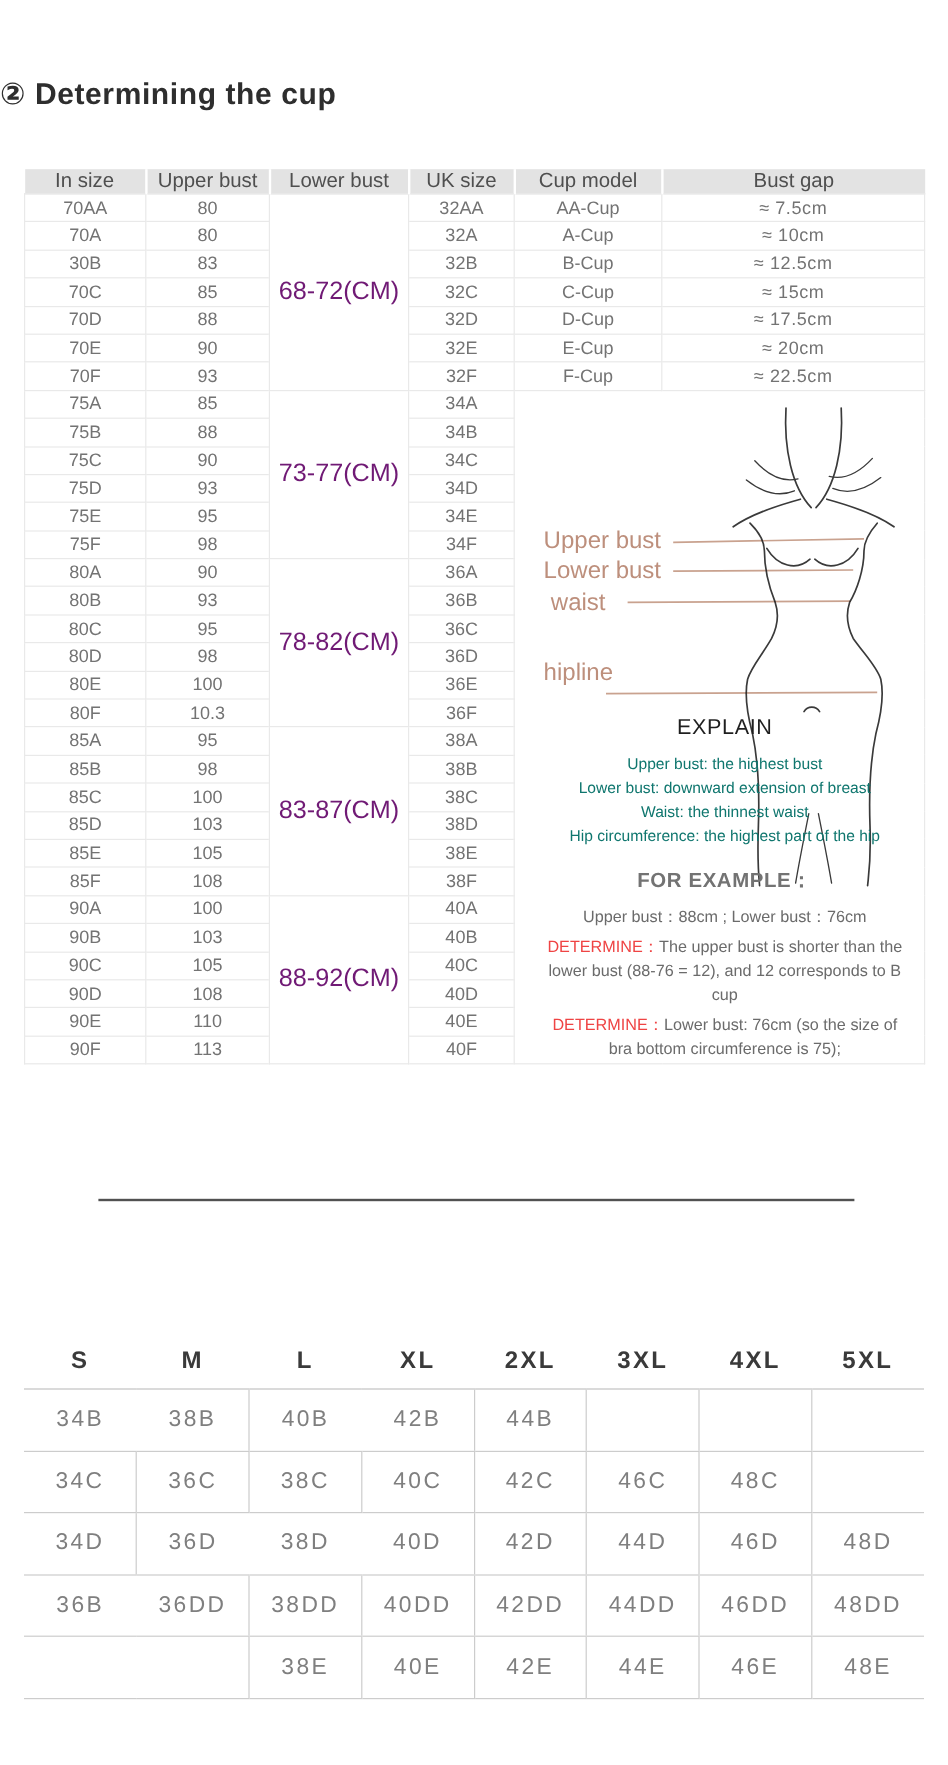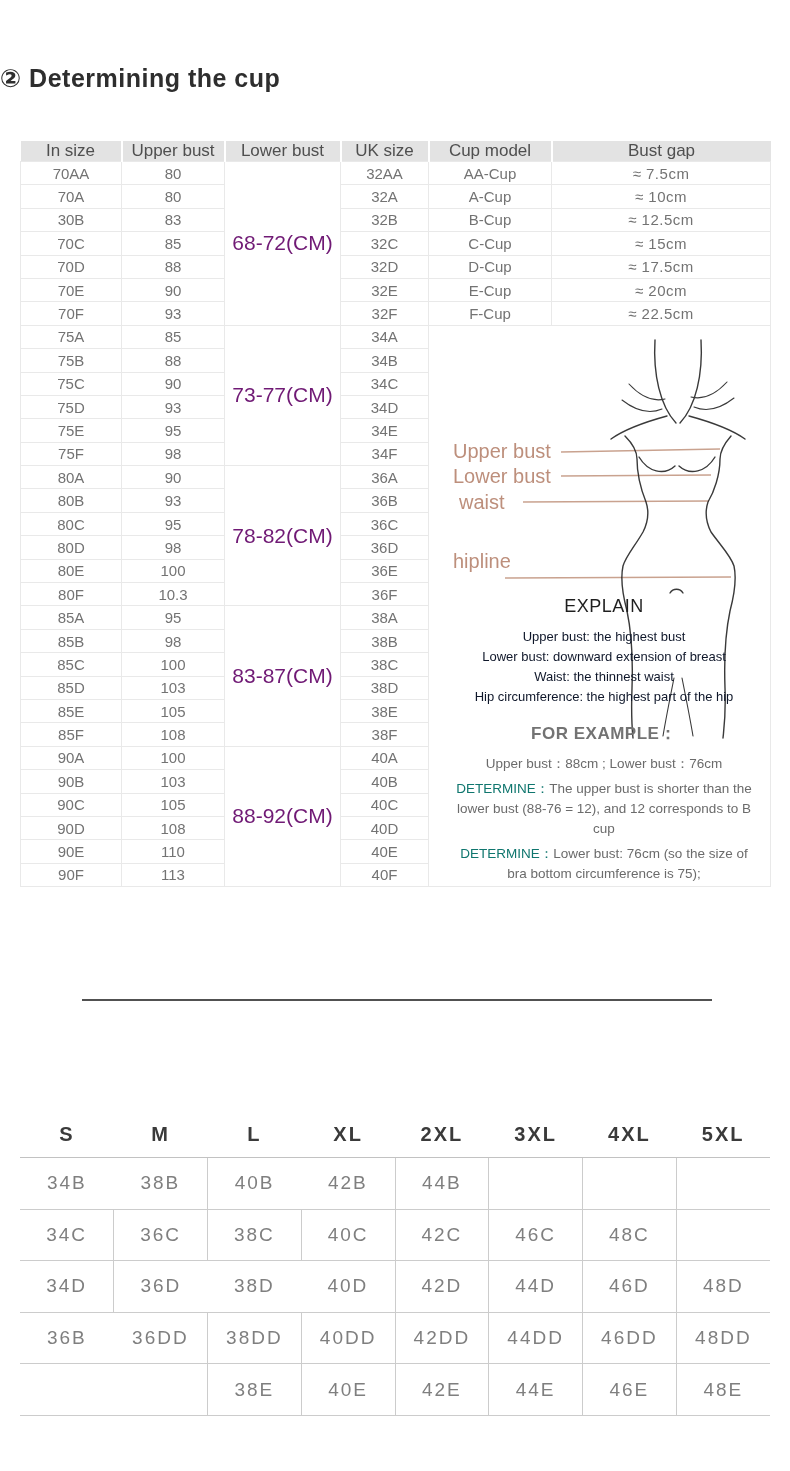--- a/index.html
+++ b/index.html
@@ -58,28 +58,28 @@
   .lbl-lower{top:139px;}
   .lbl-waist{top:165px;left:30px;}
   .lbl-hip{top:224px;}
 
   .explain{position:absolute;left:24px;top:270px;width:302px;}
   .explain-title{
     font-size:18px;color:#1f1f1f;letter-spacing:0.5px;
     margin:0 0 10px 0;font-weight:400;
   }
   .explain-line{
-    font-size:13px;color:#0f172a;line-height:20px;margin:0;
+    font-size:13px;color:#0f766e;line-height:20px;margin:0;
   }
   .example-title{
     font-size:17px;font-weight:700;color:#737373;
     margin:15px 0 9px 0;letter-spacing:0.5px;
   }
   .ex-line{font-size:13.5px;color:#6b6b6b;line-height:20px;margin:0 0 5px 0;}
-  .det{color:#0f766e;}
+  .det{color:#ef4444;}
 
   
   .divider{
     position:absolute;left:82px;top:999px;
     width:630px;height:2px;background:#515151;
   }
 
   
   table.size-grid{
     position:absolute;left:20px;top:1112px;

